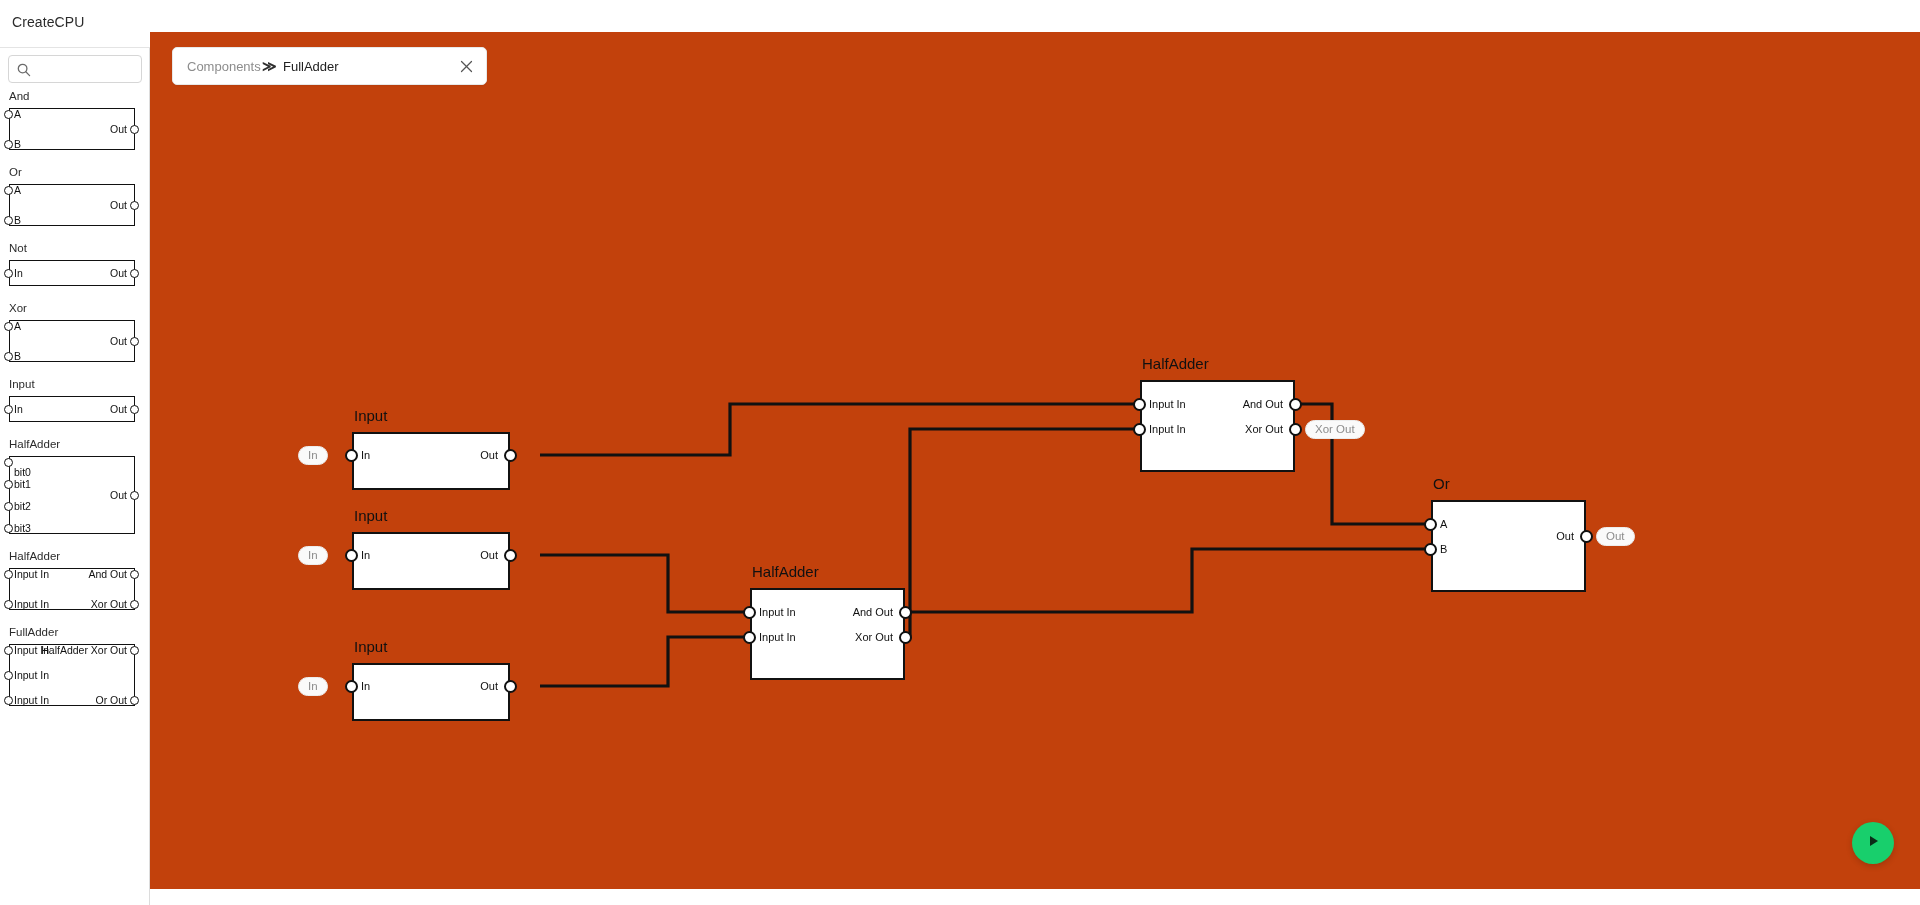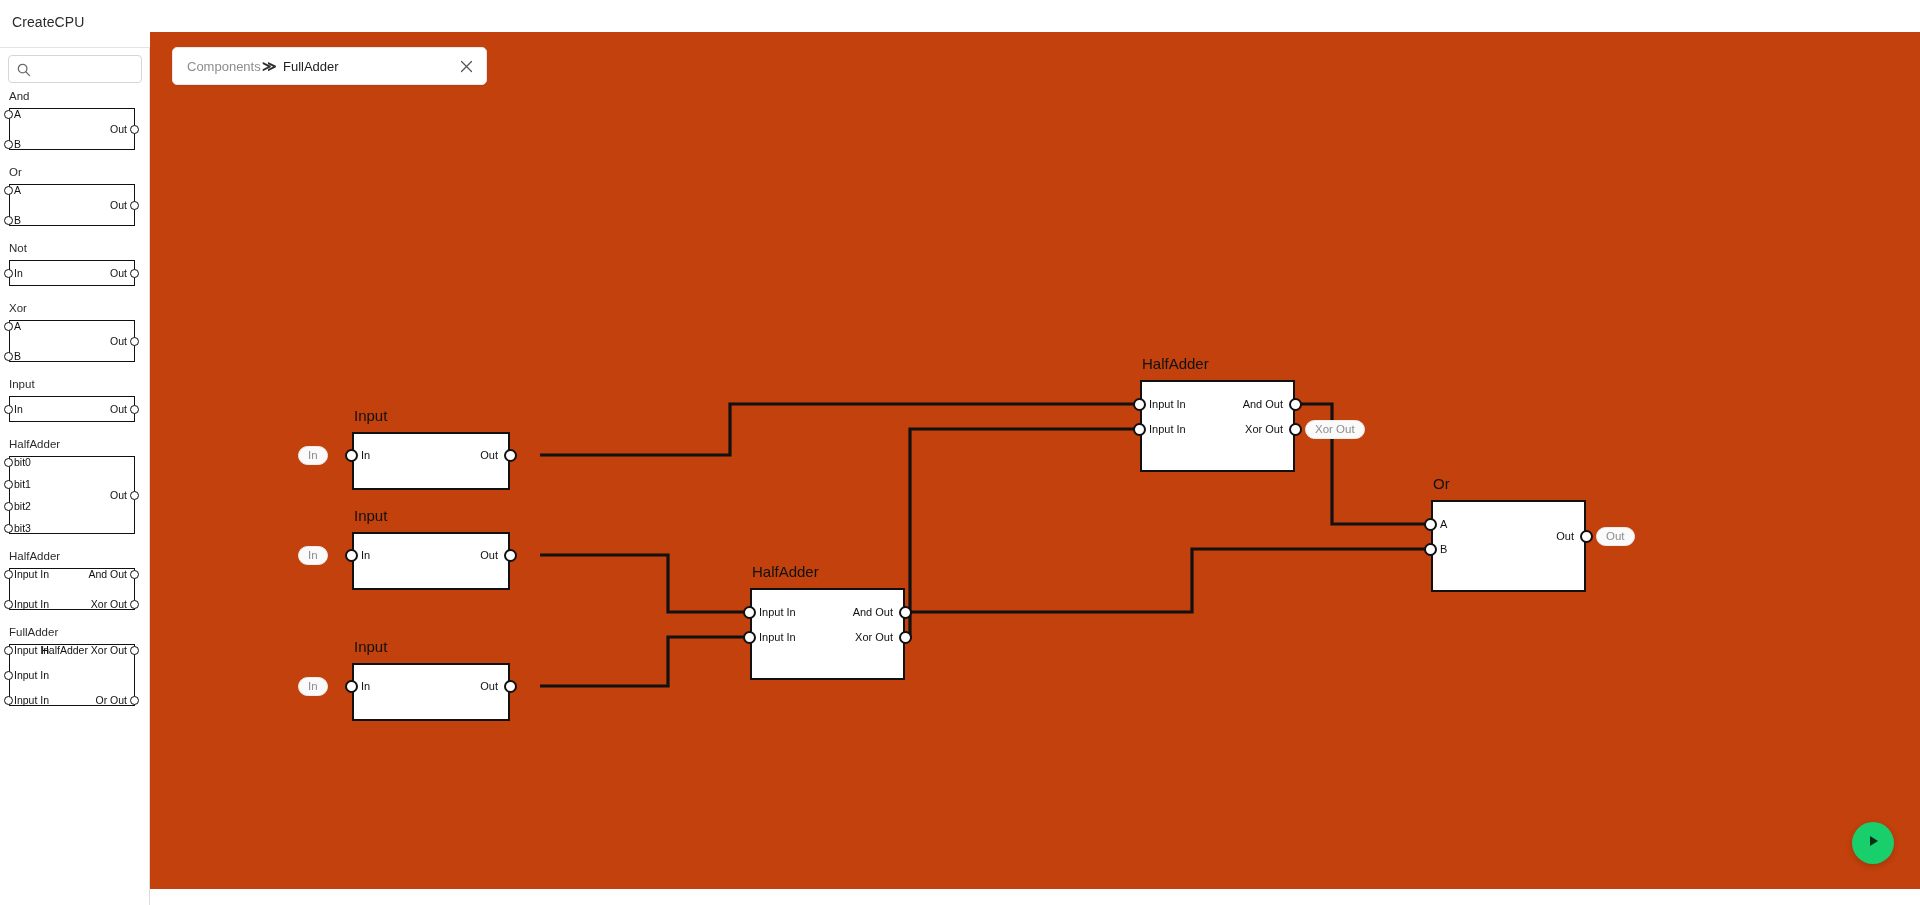--- a/index.html
+++ b/index.html
@@ -211,21 +211,21 @@
           <div class="pbox" style="top: 18px; width: 126px; height: 26px;"></div>
           <div class="pport" style="left: 4px; top: 26.5px;"></div>
           <div class="pport-label" style="left: 14px; top: 26px;">In</div>
           <div class="pport" style="left: 130px; top: 26.5px;"></div>
           <div class="pport-label" style="right: 23px; top: 26px; text-align: right;">Out</div>
         </div>
         <div class="palette-item" style="top: 390px;">
           <div class="palette-label">HalfAdder</div>
           <div class="pbox" style="top: 18px; width: 126px; height: 78px;"></div>
           <div class="pport" style="left: 4px; top: 19.5px;"></div>
-          <div class="pport-label" style="left: 14px; top: 19px;">bit0</div>
+          <div class="pport-label" style="left: 14px; top: 29px;">bit0</div>
           <div class="pport" style="left: 4px; top: 41.5px;"></div>
           <div class="pport-label" style="left: 14px; top: 41px;">bit1</div>
           <div class="pport" style="left: 4px; top: 63.5px;"></div>
           <div class="pport-label" style="left: 14px; top: 63px;">bit2</div>
           <div class="pport" style="left: 4px; top: 85.5px;"></div>
           <div class="pport-label" style="left: 14px; top: 85px;">bit3</div>
           <div class="pport" style="left: 130px; top: 52.5px;"></div>
           <div class="pport-label" style="right: 23px; top: 52px; text-align: right;">Out</div>
         </div>
         <div class="palette-item" style="top: 502px;">

